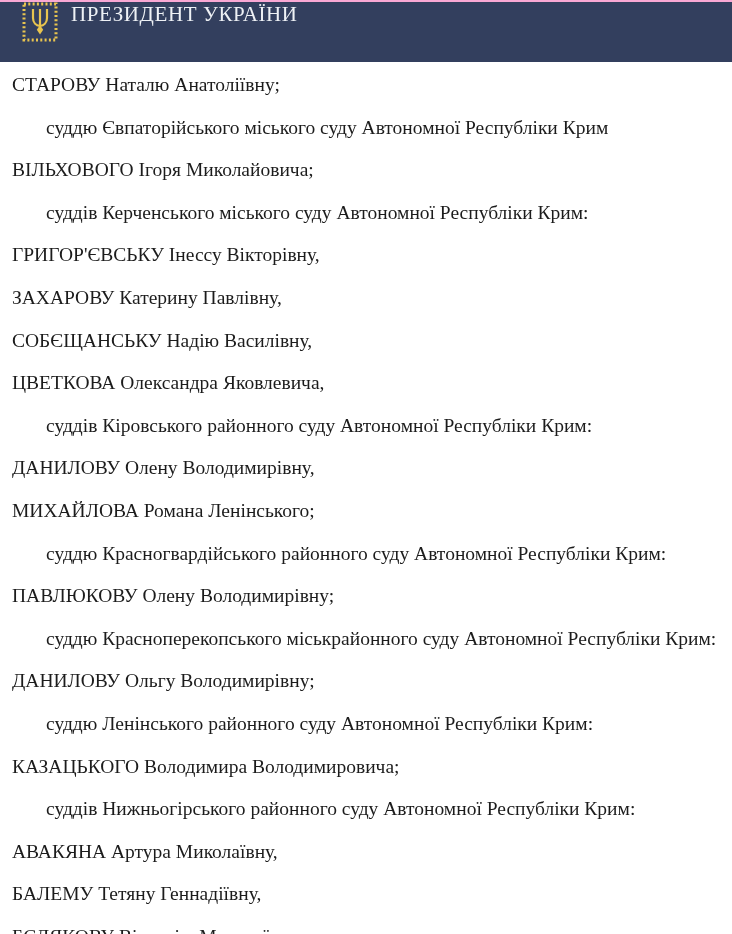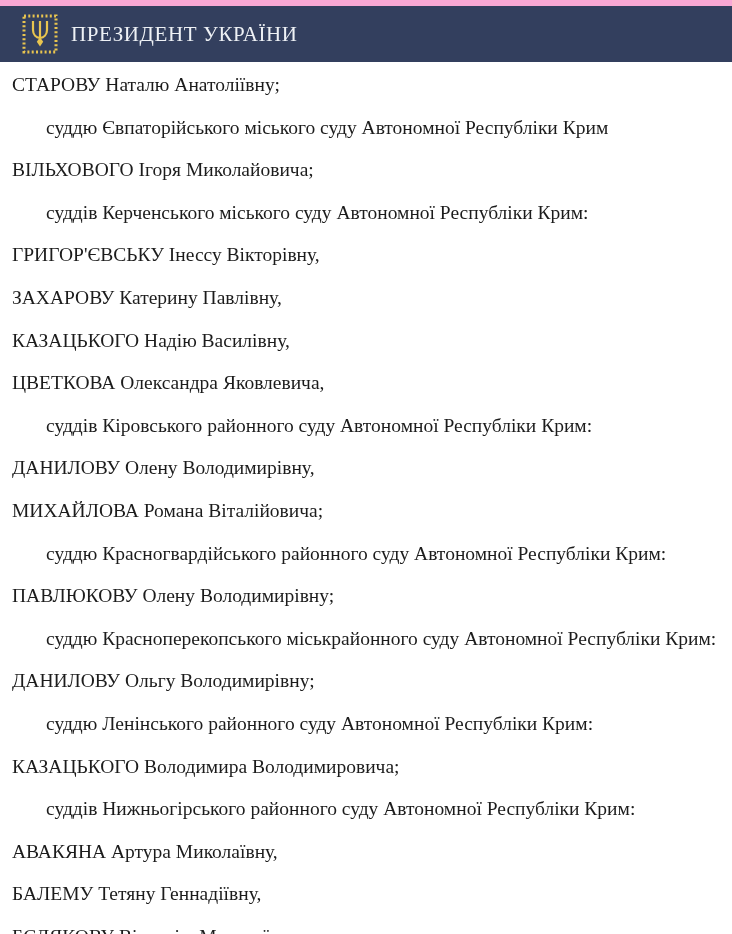--- a/index.html
+++ b/index.html
@@ -15,23 +15,23 @@
     background:var(--page-bg);
     font-family:"Liberation Serif", serif;
     overflow:hidden;
   }
   .page{width:732px;height:934px;position:relative;}
   
   .header{
     box-sizing:border-box;
     height:62px;
     background:var(--header-bg);
-    border-top:6px solid #f9a8d4;
+    border-top:2px solid #f9a8d4;
     display:flex;
-    align-items:center;
+    align-items:flex-start;
     padding-left:22px;
   }
   .emblem{
     width:36px;height:40px;
     display:inline-block;
     flex:0 0 auto;
   }
   .emblem svg{display:block;width:36px;height:40px;}
   .site-title{
     margin:0 0 0 13px;
@@ -84,25 +84,25 @@
     <h1 class="site-title">ПРЕЗИДЕНТ УКРАЇНИ</h1>
   </header>
 
   <main class="doc" id="doc">
       <p class="line name">СТАРОВУ Наталю Анатоліївну;</p>
       <p class="line court">суддю Євпаторійського міського суду Автономної Республіки Крим</p>
       <p class="line name">ВІЛЬХОВОГО Ігоря Миколайовича;</p>
       <p class="line court">суддів Керченського міського суду Автономної Республіки Крим:</p>
       <p class="line name">ГРИГОР'ЄВСЬКУ Інессу Вікторівну,</p>
       <p class="line name">ЗАХАРОВУ Катерину Павлівну,</p>
-      <p class="line name">КАЗАЦЬКОГО Надію Василівну,</p>
+      <p class="line name">СОБЄЩАНСЬКУ Надію Василівну,</p>
       <p class="line name">ЦВЕТКОВА Олександра Яковлевича,</p>
       <p class="line court">суддів Кіровського районного суду Автономної Республіки Крим:</p>
       <p class="line name">ДАНИЛОВУ Олену Володимирівну,</p>
-      <p class="line name">МИХАЙЛОВА Романа Віталійовича;</p>
+      <p class="line name">МИХАЙЛОВА Романа Ленінського;</p>
       <p class="line court">суддю Красногвардійського районного суду Автономної Республіки Крим:</p>
       <p class="line name">ПАВЛЮКОВУ Олену Володимирівну;</p>
       <p class="line court">суддю Красноперекопського міськрайонного суду Автономної Республіки Крим:</p>
       <p class="line name">ДАНИЛОВУ Ольгу Володимирівну;</p>
       <p class="line court">суддю Ленінського районного суду Автономної Республіки Крим:</p>
       <p class="line name">КАЗАЦЬКОГО Володимира Володимировича;</p>
       <p class="line court">суддів Нижньогірського районного суду Автономної Республіки Крим:</p>
       <p class="line name">АВАКЯНА Артура Миколаївну,</p>
       <p class="line name">БАЛЕМУ Тетяну Геннадіївну,</p>
       <p class="line name">БЄЛЯКОВУ Вікторію Миколаївну;</p>

